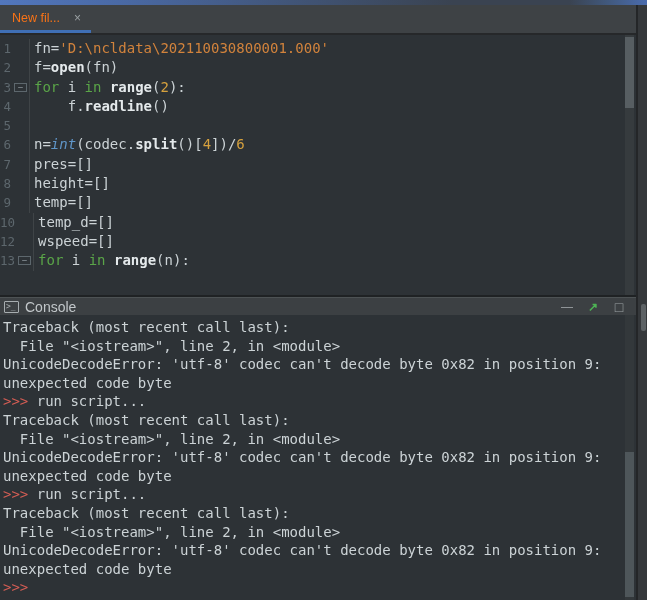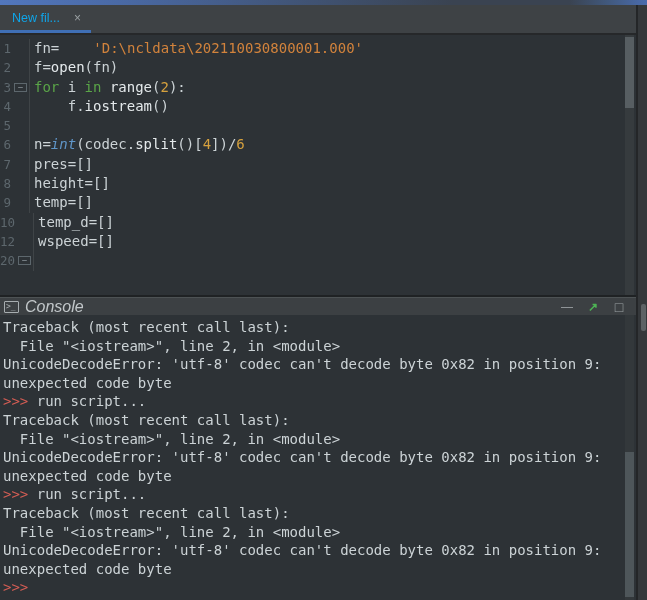--- a/index.html
+++ b/index.html
@@ -28,21 +28,21 @@
     border-bottom: 2px solid #26282a;
     display: flex; align-items: stretch;
   }
   .tab {
     width: 91px; display: flex; align-items: center;
     padding: 0 10px 2px 12px;
     box-shadow: inset 0 -3px 0 #3f6fb5;
     cursor: pointer;
   }
   .tab-title {
-    color: #0ea5e9; font-size: 12.5px; white-space: nowrap;
+    color: #f97316; font-size: 12.5px; white-space: nowrap;
     overflow: hidden; flex: 1 1 auto;
   }
   .tab-close {
     color: #9aa0a3; font-size: 12px; margin-left: 6px; line-height: 1;
   }
 
   
   .editor {
     height: 262px; flex: 0 0 auto; position: relative;
     background: #2d3236;
@@ -61,23 +61,23 @@
   .lnum { flex: 1 1 auto; text-align: right; padding-right: 2px; }
   .fold {
     flex: 0 0 13px; height: 9px; margin: 0 2px 0 1px;
     font-size: 9px; line-height: 7px; text-align: center; color: #8b949a;
   }
   .fold.has-fold { border: 1px solid #5d676d; background: #2d3236; }
   .code-text { padding-left: 4px; white-space: pre; }
 
   .tok-p      { color: #ccd3d6; }
   .tok-kw     { color: #5aa548; }
-  .tok-str    { color: #d2833c; margin-left: 34px; }
+  .tok-str    { color: #d2833c; }
   .tok-num    { color: #d6a13e; }
-  .tok-fn     { color: #e4e9eb; font-weight: normal; }
+  .tok-fn     { color: #e4e9eb; font-weight: bold; }
   .tok-bi     { color: #6096c8; font-style: italic; }
   .tok-prompt { color: #d45d54; }
 
   
   .v-scrollbar {
     position: absolute; right: 2px; width: 9px; top: 0; bottom: 0;
     background: #363b3e;
   }
   .v-scrollbar .thumb { position: absolute; left: 0; width: 9px; background: #575e62; }
   .editor .thumb { top: 2px; height: 71px; }
@@ -90,21 +90,21 @@
     flex: 0 0 auto; height: 18px; border-top: 1px solid #4d5254;
     background: #3c4043; display: flex; align-items: center;
     padding: 0 8px 0 4px;
   }
   .terminal-icon {
     width: 15px; height: 12px; border: 1px solid #a7adb0;
     color: #a7adb0; font-family: "DejaVu Sans Mono", monospace;
     font-size: 8px; line-height: 10px; text-align: left; padding-left: 1px;
     border-radius: 1px; margin-right: 6px;
   }
-  .console-title { color: #c2c7ca; font-size: 16px; font-style: italic; }
+  .console-title { color: #c2c7ca; font-size: 14px; }
   .header-spacer { flex: 1 1 auto; }
   .hdr-btn {
     width: 18px; text-align: center; color: #9aa0a3; font-size: 12px;
     line-height: 14px; cursor: pointer; margin-left: 8px;
   }
   .hdr-btn.green { color: #4db354; font-weight: bold; }
   .hdr-btn.square { font-size: 14px; }
 
   .console-body {
     flex: 1 1 auto; position: relative; background: #2d3236;
@@ -138,29 +138,29 @@
           <span class="tab-title">New fil...</span>
           <span class="tab-close">×</span>
         </div>
       </div>
 
       <div class="editor">
         <div class="editor-lines" id="editor-lines">
             <div class="code-line"><span class="gutter"><span class="lnum">1</span><span class="fold"></span></span><span class="code-text"><span class="tok-p">fn=</span><span class="tok-str">'D:\ncldata\202110030800001.000'</span></span></div>
             <div class="code-line"><span class="gutter"><span class="lnum">2</span><span class="fold"></span></span><span class="code-text"><span class="tok-p">f=</span><span class="tok-fn">open</span><span class="tok-p">(fn)</span></span></div>
             <div class="code-line"><span class="gutter"><span class="lnum">3</span><span class="fold has-fold">−</span></span><span class="code-text"><span class="tok-kw">for</span><span class="tok-p"> i </span><span class="tok-kw">in</span><span class="tok-p"> </span><span class="tok-fn">range</span><span class="tok-p">(</span><span class="tok-num">2</span><span class="tok-p">):</span></span></div>
-            <div class="code-line"><span class="gutter"><span class="lnum">4</span><span class="fold"></span></span><span class="code-text"><span class="tok-p">    f.</span><span class="tok-fn">iostream</span><span class="tok-p">()</span></span></div>
+            <div class="code-line"><span class="gutter"><span class="lnum">4</span><span class="fold"></span></span><span class="code-text"><span class="tok-p">    f.</span><span class="tok-fn">readline</span><span class="tok-p">()</span></span></div>
             <div class="code-line"><span class="gutter"><span class="lnum">5</span><span class="fold"></span></span></div>
             <div class="code-line"><span class="gutter"><span class="lnum">6</span><span class="fold"></span></span><span class="code-text"><span class="tok-p">n=</span><span class="tok-bi">int</span><span class="tok-p">(codec.</span><span class="tok-fn">split</span><span class="tok-p">()[</span><span class="tok-num">4</span><span class="tok-p">])/</span><span class="tok-num">6</span></span></div>
             <div class="code-line"><span class="gutter"><span class="lnum">7</span><span class="fold"></span></span><span class="code-text"><span class="tok-p">pres=[]</span></span></div>
             <div class="code-line"><span class="gutter"><span class="lnum">8</span><span class="fold"></span></span><span class="code-text"><span class="tok-p">height=[]</span></span></div>
             <div class="code-line"><span class="gutter"><span class="lnum">9</span><span class="fold"></span></span><span class="code-text"><span class="tok-p">temp=[]</span></span></div>
             <div class="code-line"><span class="gutter"><span class="lnum">10</span><span class="fold"></span></span><span class="code-text"><span class="tok-p">temp_d=[]</span></span></div>
             <div class="code-line"><span class="gutter"><span class="lnum">12</span><span class="fold"></span></span><span class="code-text"><span class="tok-p">wspeed=[]</span></span></div>
-            <div class="code-line"><span class="gutter"><span class="lnum">20</span><span class="fold has-fold">−</span></span></div>
+            <div class="code-line"><span class="gutter"><span class="lnum">13</span><span class="fold has-fold">−</span></span><span class="code-text"><span class="tok-kw">for</span><span class="tok-p"> i </span><span class="tok-kw">in</span><span class="tok-p"> </span><span class="tok-fn">range</span><span class="tok-p">(n):</span></span></div>
           </div>
         <div class="v-scrollbar">
           <div class="thumb"></div>
         </div>
       </div>
 
       <div class="console-panel">
         <div class="console-header">
           <span class="terminal-icon">&gt;_</span>
           <span class="console-title">Console</span>

